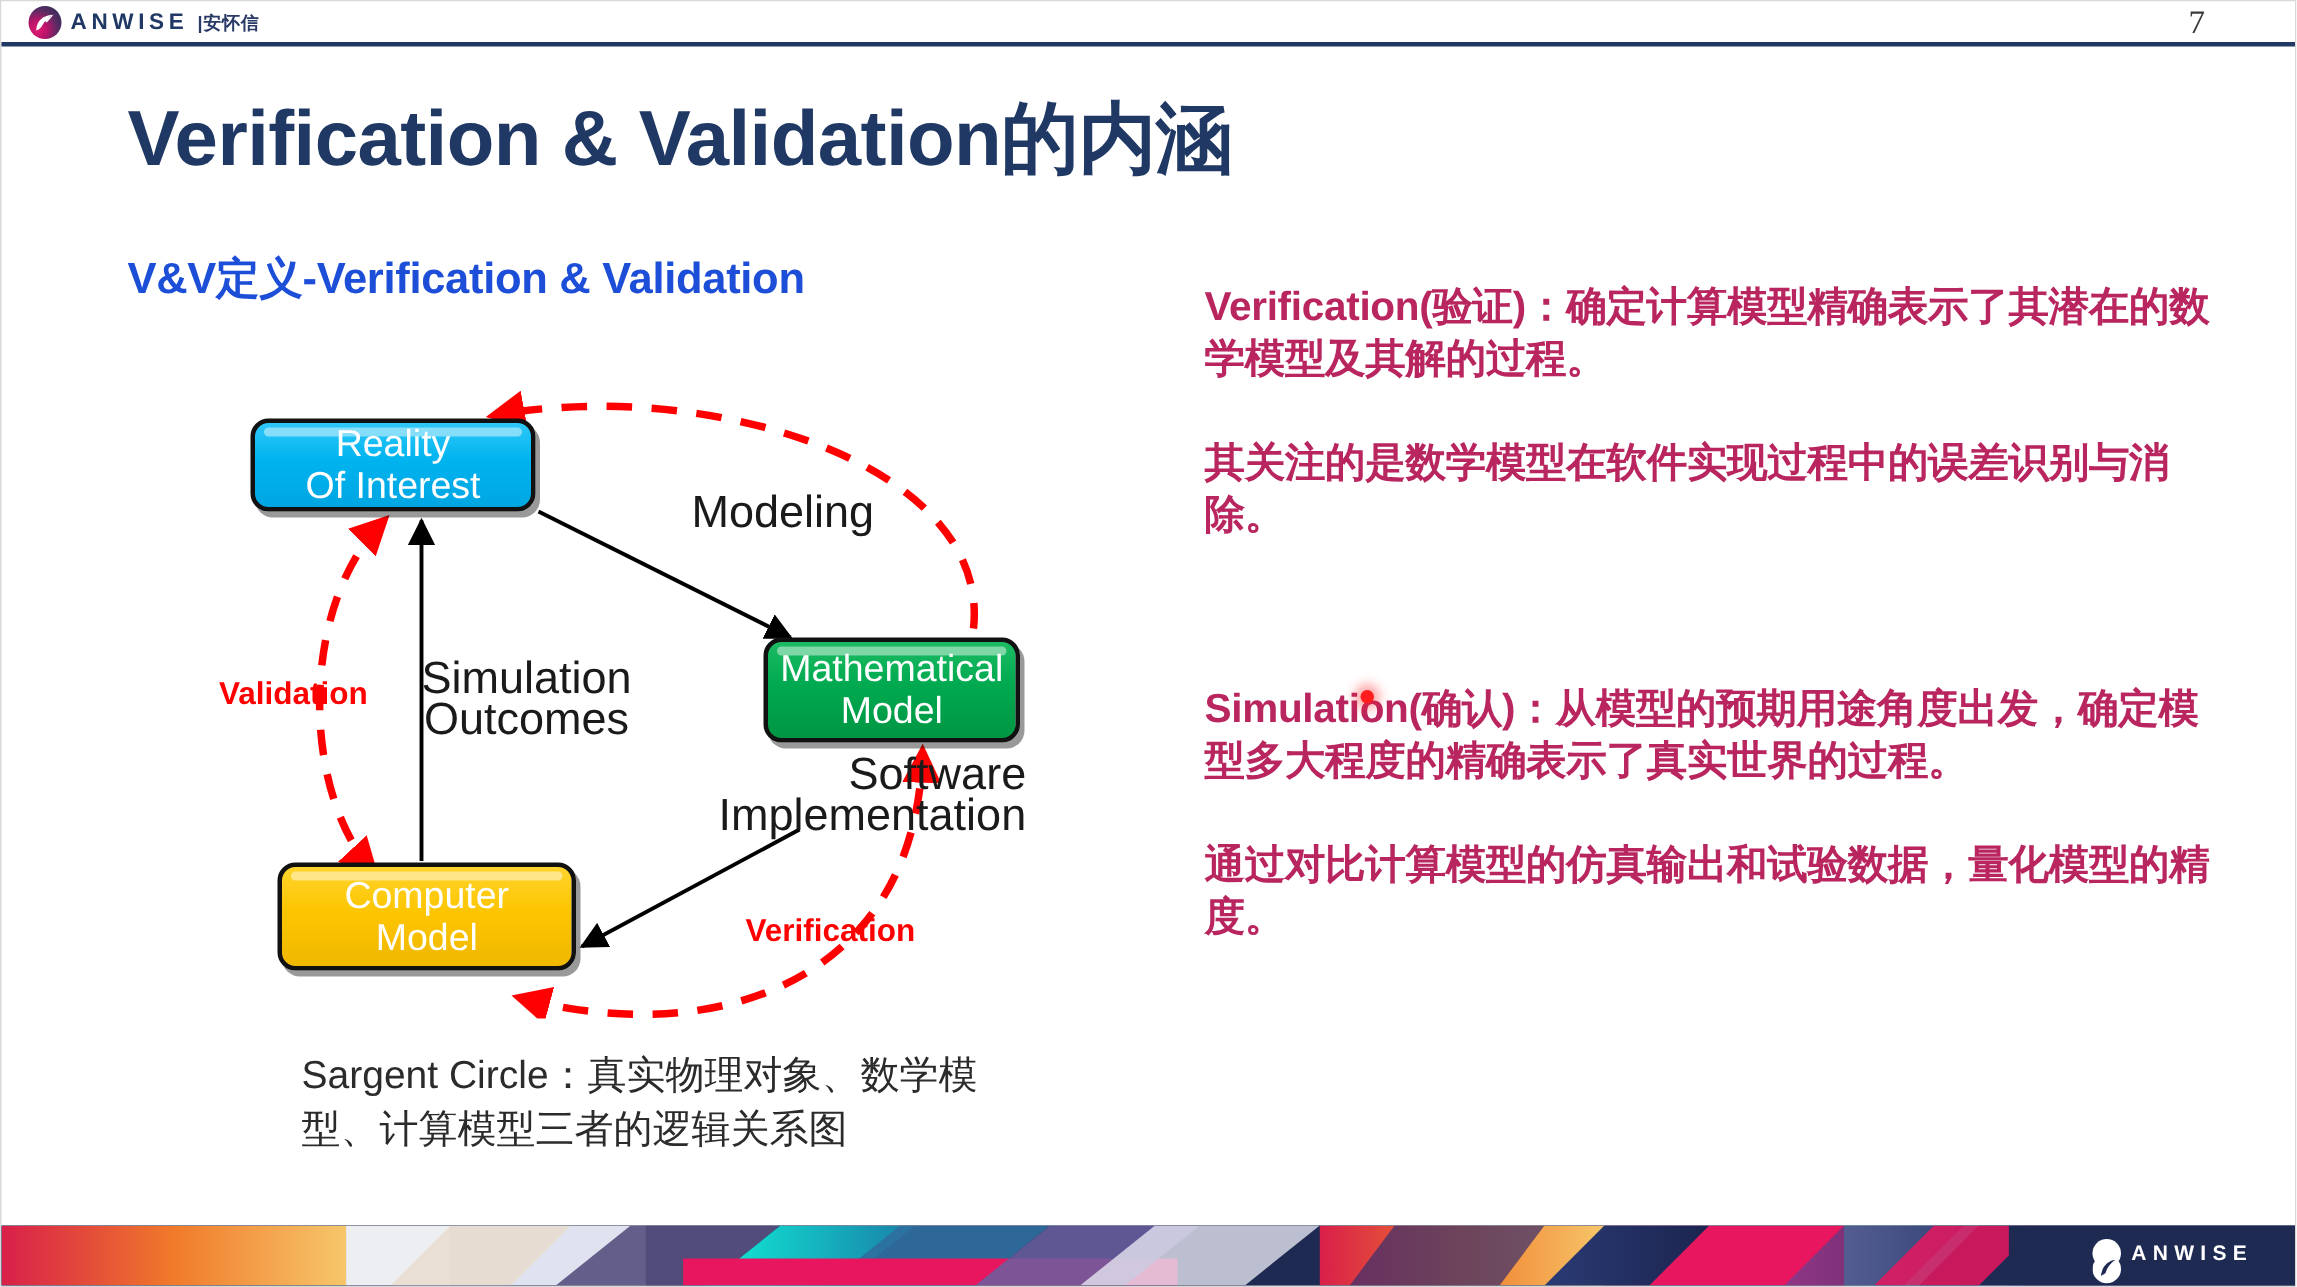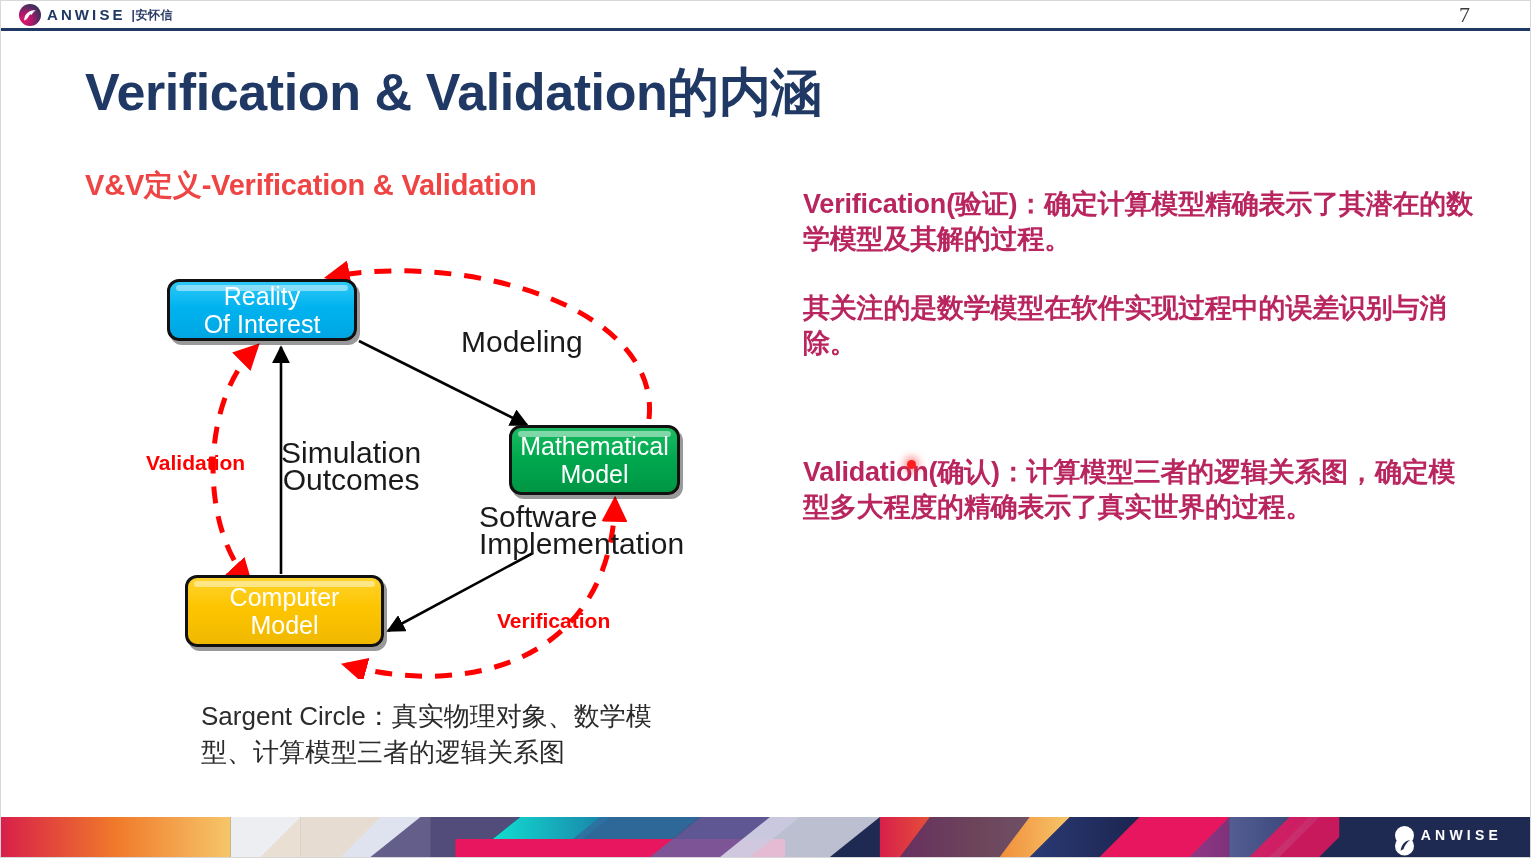--- a/index.html
+++ b/index.html
@@ -24,21 +24,21 @@
   #logo-cn{font-size:12px;font-weight:bold;color:#2a3a66;letter-spacing:.5px;
            line-height:22px;white-space:nowrap;}
 
   #page-number{position:absolute;right:60px;top:1px;font-size:22px;color:#3a3a3a;
                font-family:"Liberation Serif","DejaVu Serif",serif;line-height:26px;}
 
   
   #slide-title{position:absolute;left:84px;top:57px;font-size:52px;font-weight:bold;
                color:#1f3864;letter-spacing:-0.4px;white-space:nowrap;}
   #section-subtitle{position:absolute;left:84px;top:165px;font-size:29px;font-weight:bold;
-                    color:#ef4444;letter-spacing:-0.2px;white-space:nowrap;}
+                    color:#1d4ed8;letter-spacing:-0.2px;white-space:nowrap;}
 
   
   #diagram{position:absolute;left:140px;top:228px;width:640px;height:450px;}
   #diagram svg{display:block;width:640px;height:450px;}
 
   .node-box{position:absolute;box-sizing:border-box;border:3px solid #111111;
             border-radius:12px;display:flex;flex-direction:column;align-items:center;
             justify-content:center;color:#ffffff;font-size:25px;line-height:28px;
             text-align:center;box-shadow:3px 4px 0 rgba(0,0,0,.40);}
   .node-box .gloss{position:absolute;left:6px;right:6px;top:3px;height:6px;border-radius:4px;
@@ -47,21 +47,21 @@
                 background:linear-gradient(#2ec8f7,#00b3ef 45%,#00a6e2);}
   #node-math{left:368px;top:196px;width:171px;height:70px;
              background:linear-gradient(#1cbb63,#00a94f 45%,#009644);}
   #node-computer{left:44px;top:346px;width:199px;height:72px;
                  background:linear-gradient(#ffd42e,#fdc500 45%,#f0b800);}
 
   .edge-label{position:absolute;color:#1a1a1a;font-size:30px;line-height:27px;
               text-align:center;white-space:nowrap;}
   #label-modeling{left:320px;top:99px;}
   #label-simulation{left:140px;top:210px;text-align:center;}
-  #label-software{left:338px;top:274px;text-align:left;}
+  #label-software{left:338px;top:274px;text-align:right;}
 
   .vv-label{position:absolute;color:#ff0000;font-size:21px;font-weight:bold;white-space:nowrap;}
   #label-validation{left:5px;top:222px;}
   #label-verification{left:356px;top:380px;}
 
   #diagram-caption{position:absolute;left:200px;top:697px;width:540px;font-size:26px;
                    line-height:36px;color:#2b2b2b;}
 
   
   #right-column{position:absolute;left:802px;top:186px;width:670px;color:#b9255e;}
@@ -167,21 +167,22 @@
   </div>
 
   <div id="diagram-caption">
     <div>Sargent Circle：真实物理对象、数学模</div>
     <div>型、计算模型三者的逻辑关系图</div>
   </div>
 
   <div id="right-column">
     <p class="rc-para" id="para-verification-def">Verification(验证)：确定计算模型精确表示了其潜在的数学模型及其解的过程。</p>
     <p class="rc-para" id="para-verification-focus">其关注的是数学模型在软件实现过程中的误差识别与消除。</p>
-    <p class="rc-para" id="para-validation-def">Validation(确认)：计算模型三者的逻辑关系图，确定模型多大程度的精确表示了真实世界的过程。</p>
+    <p class="rc-para" id="para-validation-def">Simulation(确认)：从模型的预期用途角度出发，确定模型多大程度的精确表示了真实世界的过程。</p>
+    <p class="rc-para" id="para-validation-method">通过对比计算模型的仿真输出和试验数据，量化模型的精度。</p>
   </div>
 
   <div id="laser-dot"></div>
 
   <div id="footer">
     <svg viewBox="0 0 1531 40" preserveAspectRatio="none">
       <defs>
         <linearGradient id="gWarm" x1="0" y1="0" x2="1" y2="0">
           <stop offset="0" stop-color="#d81f4a"></stop>
             <stop offset="0.5" stop-color="#f07a2a"></stop>

